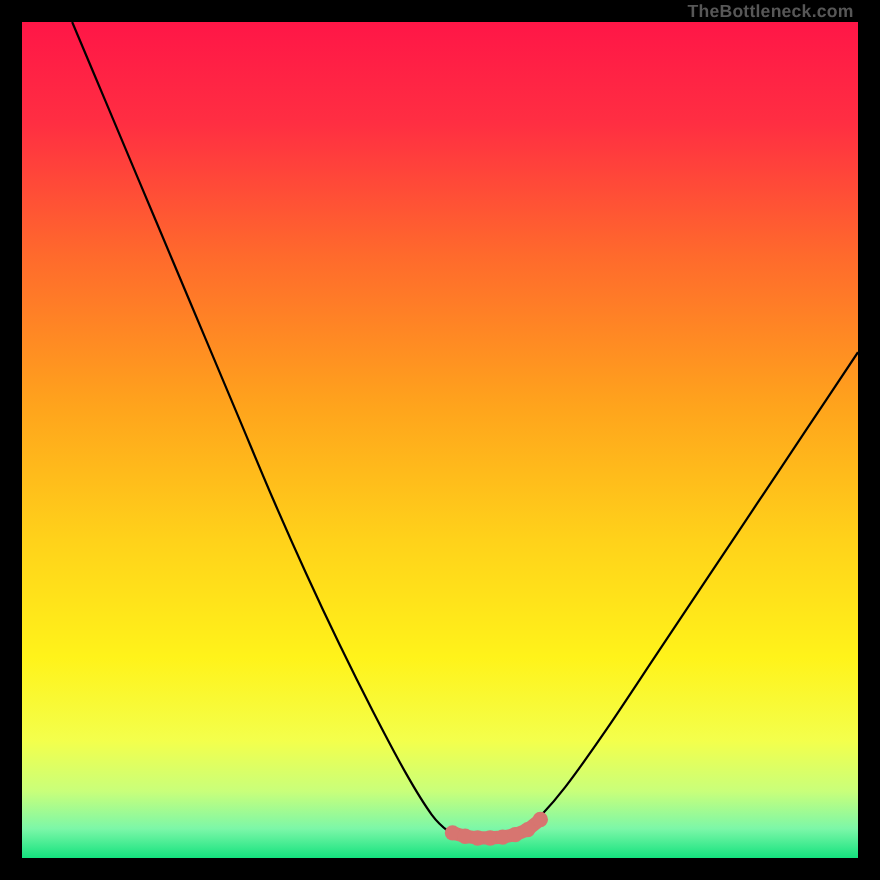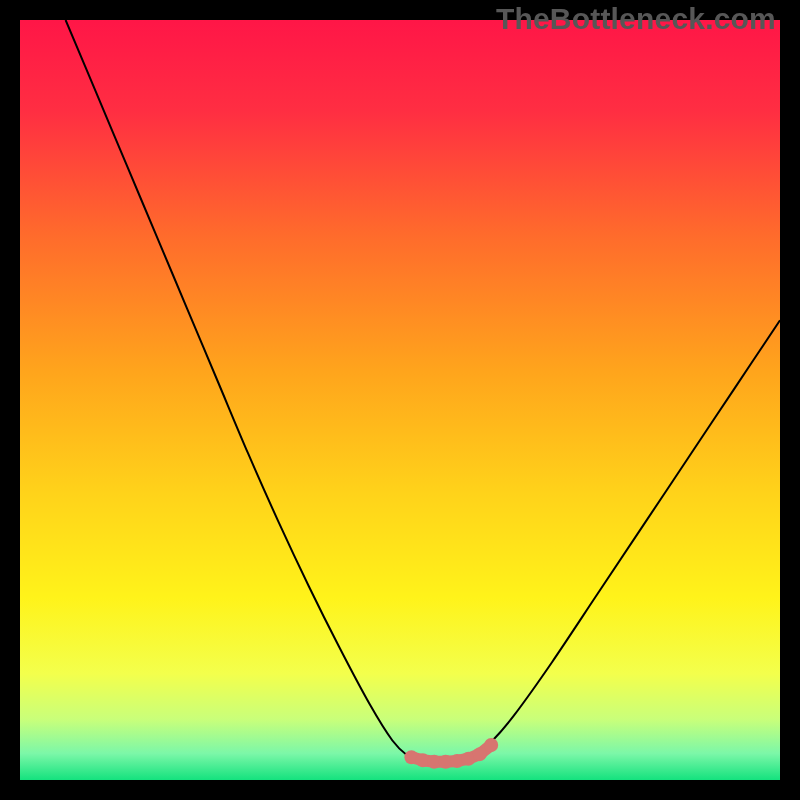--- a/index.html
+++ b/index.html
@@ -24,21 +24,21 @@
     top: 20px;
     width: 760px;
     height: 760px;
     overflow: hidden;
   }
   .watermark {
     position: absolute;
     top: 2px;
     right: 24px;
     font-family: Arial, Helvetica, sans-serif;
-    font-size: 30px;
+    font-size: 16px;
     font-weight: 600;
     color: #575757;
     letter-spacing: 0.2px;
     user-select: none;
     text-align: right;
   }
   svg { display: block; }
 </style>
 </head>
 <body>

